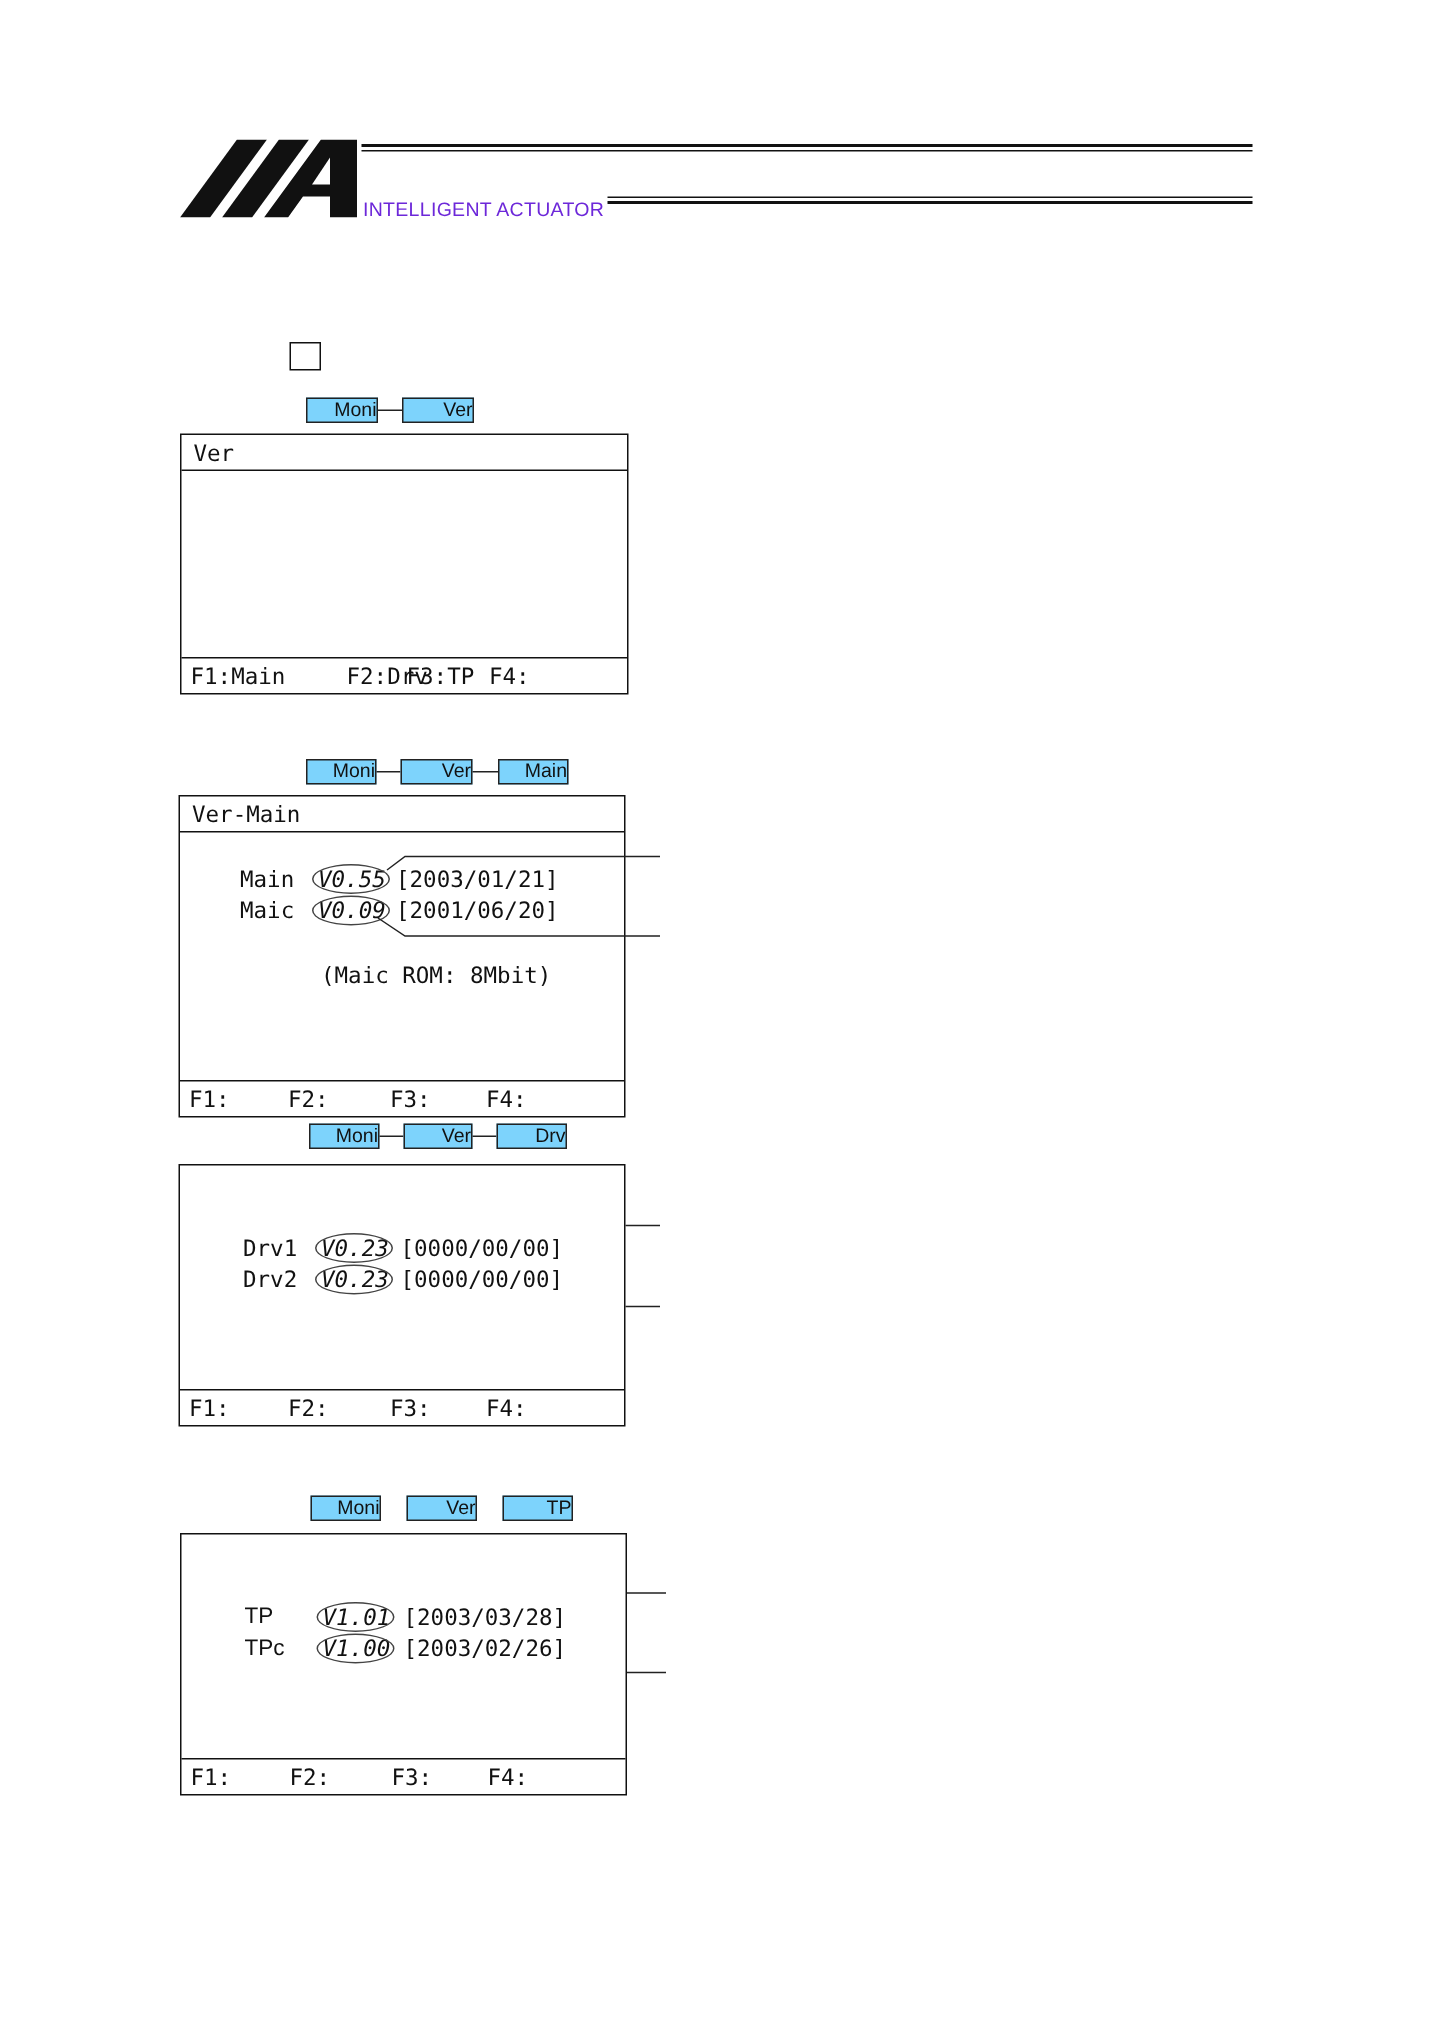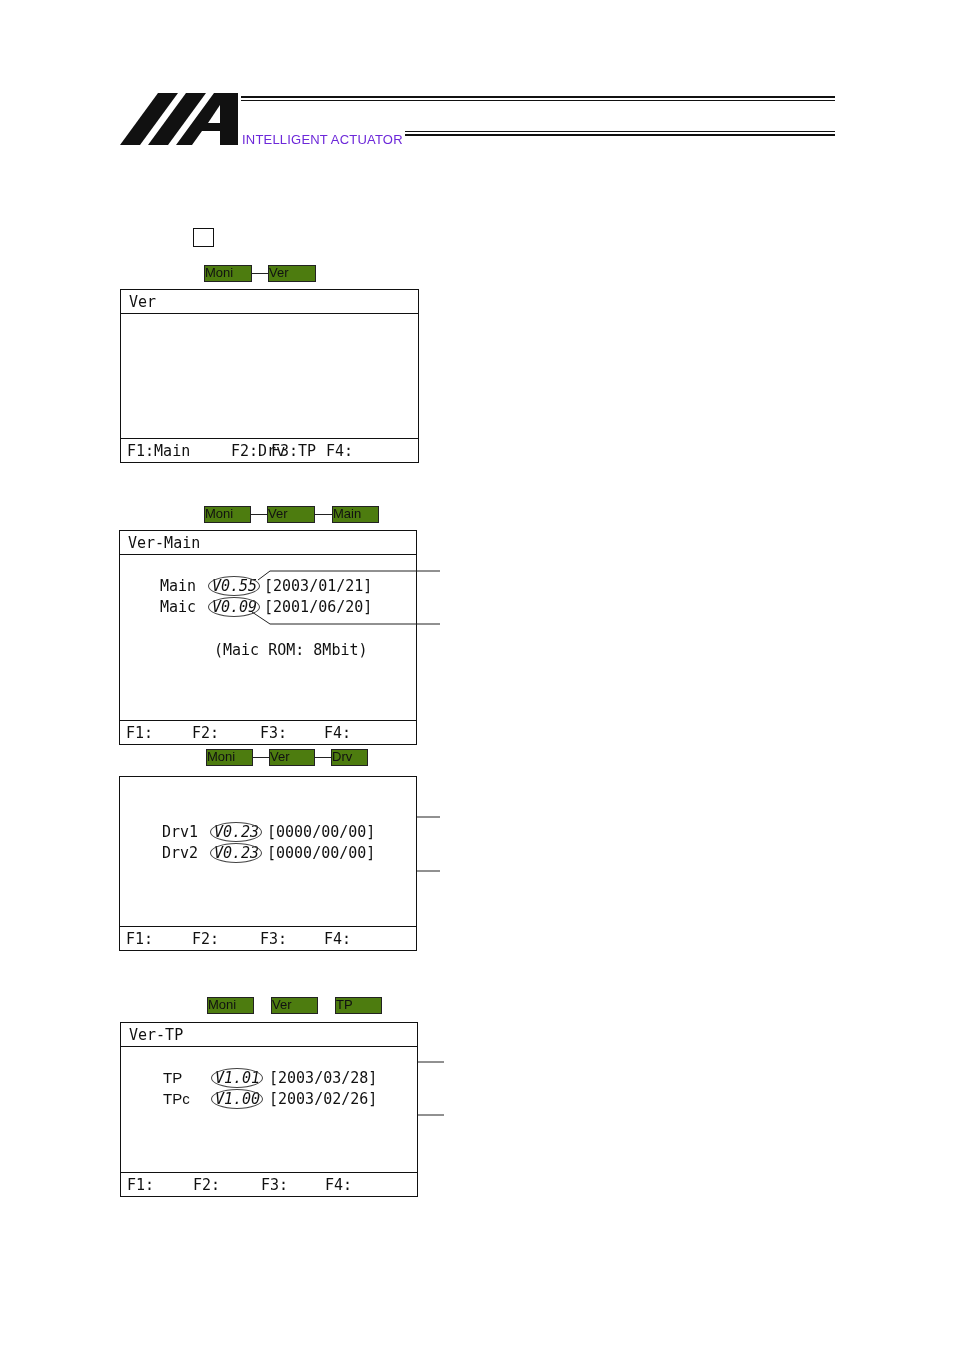--- a/index.html
+++ b/index.html
@@ -7,21 +7,21 @@
   .abs { position:absolute; }
   
   .logo { left:120px; top:93px; width:120px; height:52px; }
   .brand { left:242px; top:132px; font-size:13px; letter-spacing:0.2px; color:#6d28d9; }
   .rule-top1 { left:241px; top:96px; width:594px; height:2px; background:#111; }
   .rule-top2 { left:241px; top:100px; width:594px; height:1px; background:#111; }
   .rule-b1 { left:405px; top:131px; width:430px; height:1px; background:#111; }
   .rule-b2 { left:405px; top:134px; width:430px; height:2px; background:#111; }
   .small-box { left:193px; top:228px; width:21px; height:19px; border:1px solid #111; box-sizing:border-box; }
   
-  .key { position:absolute; border:1px solid #222; box-sizing:border-box; font-size:13px; text-align:left; line-height:14px; height:17px; background:#4d7c0f; }
+  .key { position:absolute; border:1px solid #222; box-sizing:border-box; font-size:13px; text-align:right; line-height:14px; height:17px; background:#7dd3fc; }
   .connector { position:absolute; height:1px; background:#222; }
   
   .screen { position:absolute; border:1.5px solid #111; box-sizing:border-box; background:#fff; font-family:"DejaVu Sans Mono", monospace; }
   .screen .title { position:absolute; left:0; right:0; top:0; height:24px; border-bottom:1.5px solid #111; box-sizing:border-box; font-size:15px; line-height:24px; padding-left:8px; }
   .screen .footer { position:absolute; left:0; right:0; bottom:0; height:24px; border-top:1.5px solid #111; box-sizing:border-box; font-size:15px; line-height:24px; }
   .screen .footer span { position:absolute; top:0; }
   .row { position:absolute; font-size:15px; white-space:pre; }
   .ver { position:absolute; font-size:15px;font-style:italic; }
   .ellipse { position:absolute; border:1px solid #444; border-radius:50%; box-sizing:border-box; }
   .date { position:absolute; font-size:15px; white-space:pre; }
@@ -90,21 +90,21 @@
   <polyline points="252,860 272,871 440,871" fill="none" stroke="#222" stroke-width="1"></polyline>
 
   <polyline points="258,1073 272,1062 444,1062" fill="none" stroke="#222" stroke-width="1"></polyline>
   <polyline points="252,1104 272,1115 444,1115" fill="none" stroke="#222" stroke-width="1"></polyline>
 </svg>
 
 <div class="key" style="left:206px;top:749px;width:47px;">Moni</div>
 <div class="connector" style="left:253px;top:757px;width:16px;"></div>
 <div class="key" style="left:269px;top:749px;width:46px;">Ver</div>
 <div class="connector" style="left:315px;top:757px;width:16px;"></div>
-<div class="key" style="left:331px;top:749px;width:37px;">Drv</div>
+<div class="key" style="left:331px;top:749px;width:47px;">Drv</div>
 
 <div class="screen" style="left:119px;top:776px;width:298px;height:175px;">
   <div class="row" style="left:42px;top:46px;">Drv1</div>
   <div class="ver" style="left:94px;top:46px;">V0.23</div>
   <div class="ellipse" style="left:90px;top:45px;width:52px;height:20px;"></div>
   <div class="date" style="left:147px;top:46px;">[0000/00/00]</div>
   <div class="row" style="left:42px;top:67px;">Drv2</div>
   <div class="ver" style="left:94px;top:67px;">V0.23</div>
   <div class="ellipse" style="left:90px;top:66px;width:52px;height:20px;"></div>
   <div class="date" style="left:147px;top:67px;">[0000/00/00]</div>
@@ -114,21 +114,20 @@
     <span style="left:140px;">F3:</span>
     <span style="left:204px;">F4:</span>
   </div>
 </div>
 
 <div class="key" style="left:207px;top:997px;width:47px;">Moni</div>
 <div class="key" style="left:271px;top:997px;width:47px;">Ver</div>
 <div class="key" style="left:335px;top:997px;width:47px;">TP</div>
 
 <div class="screen" style="left:120px;top:1022px;width:298px;height:175px;">
-  <div class="title">Ver-TP</div>
   <div class="row" style="left:42px;top:46px;font-family:'Liberation Sans',sans-serif;">TP</div>
   <div class="ver" style="left:94px;top:46px;">V1.01</div>
   <div class="ellipse" style="left:90px;top:45px;width:52px;height:20px;"></div>
   <div class="date" style="left:148px;top:46px;">[2003/03/28]</div>
   <div class="row" style="left:42px;top:67px;font-family:'Liberation Sans',sans-serif;text-align:center;">TPc</div>
   <div class="ver" style="left:94px;top:67px;">V1.00</div>
   <div class="ellipse" style="left:90px;top:66px;width:52px;height:20px;"></div>
   <div class="date" style="left:148px;top:67px;">[2003/02/26]</div>
   <div class="footer">
     <span style="left:6px;">F1:</span>

